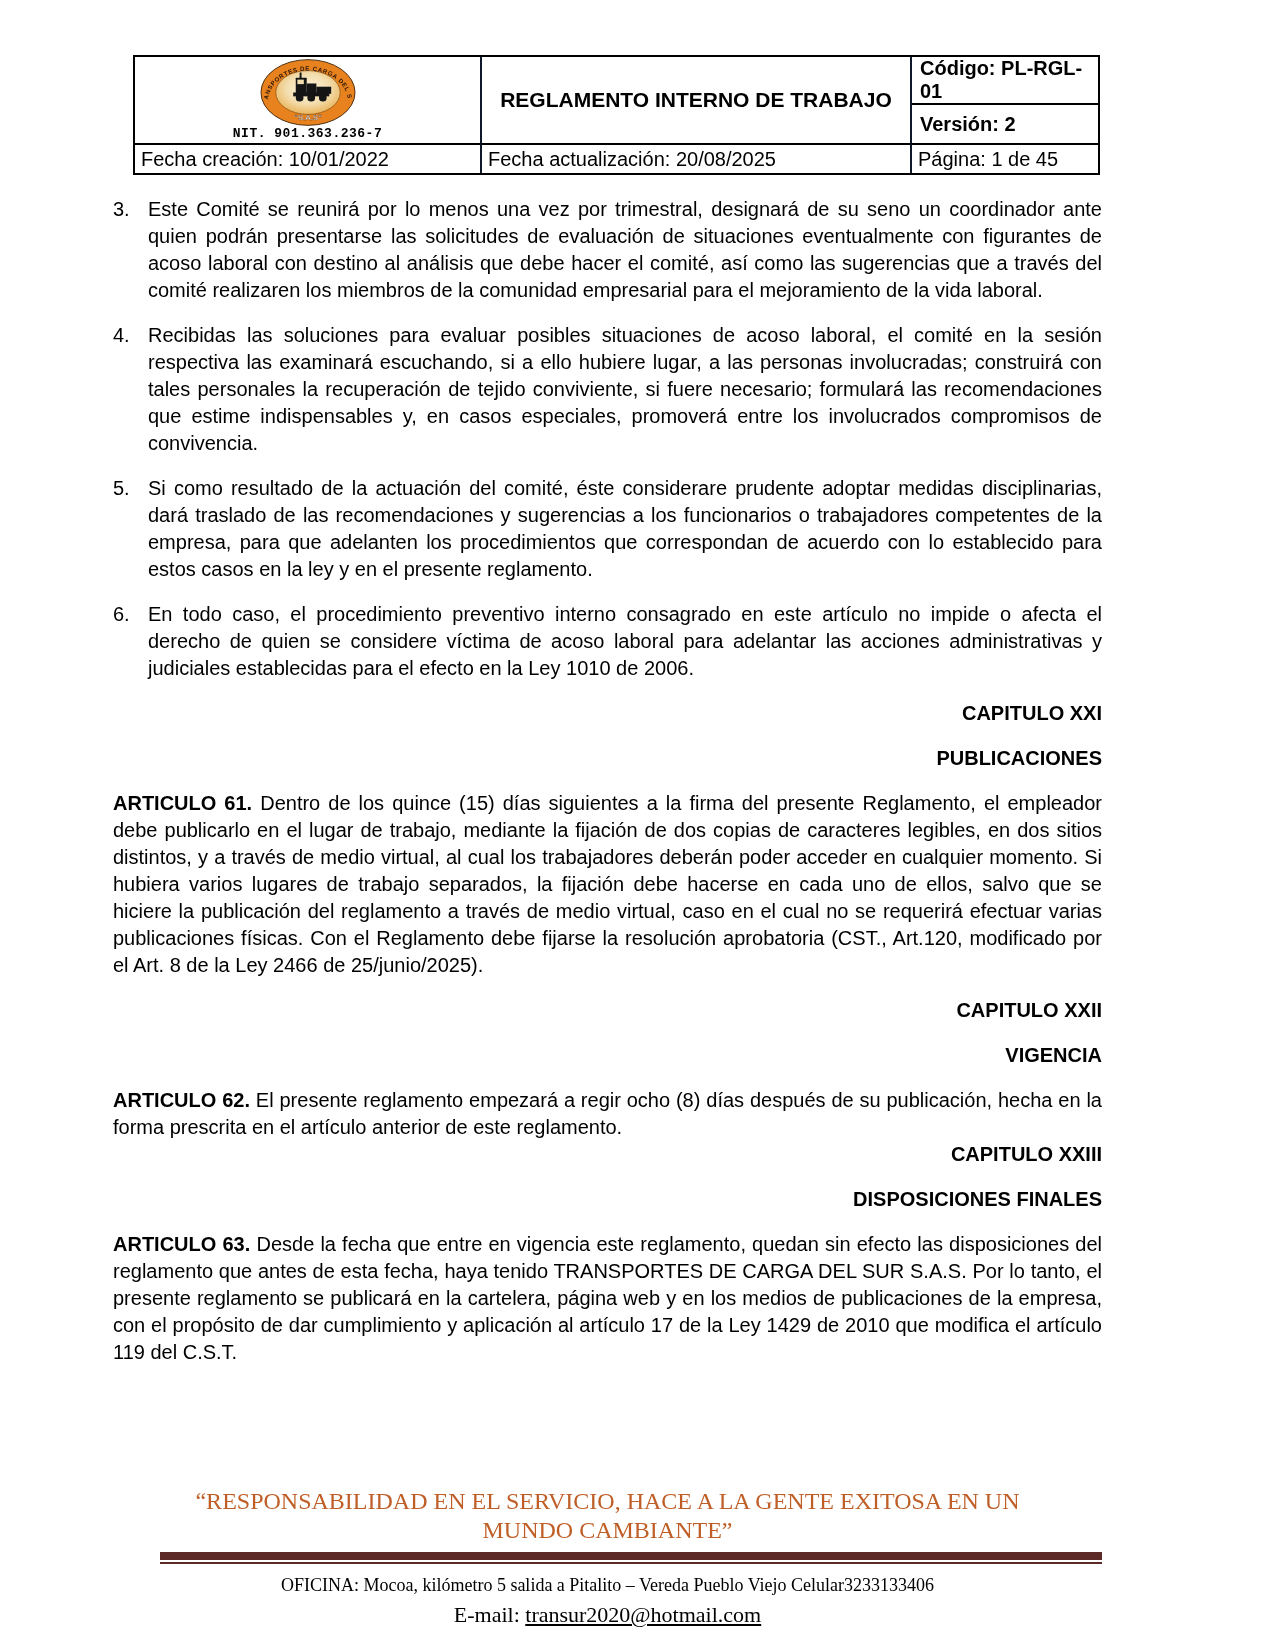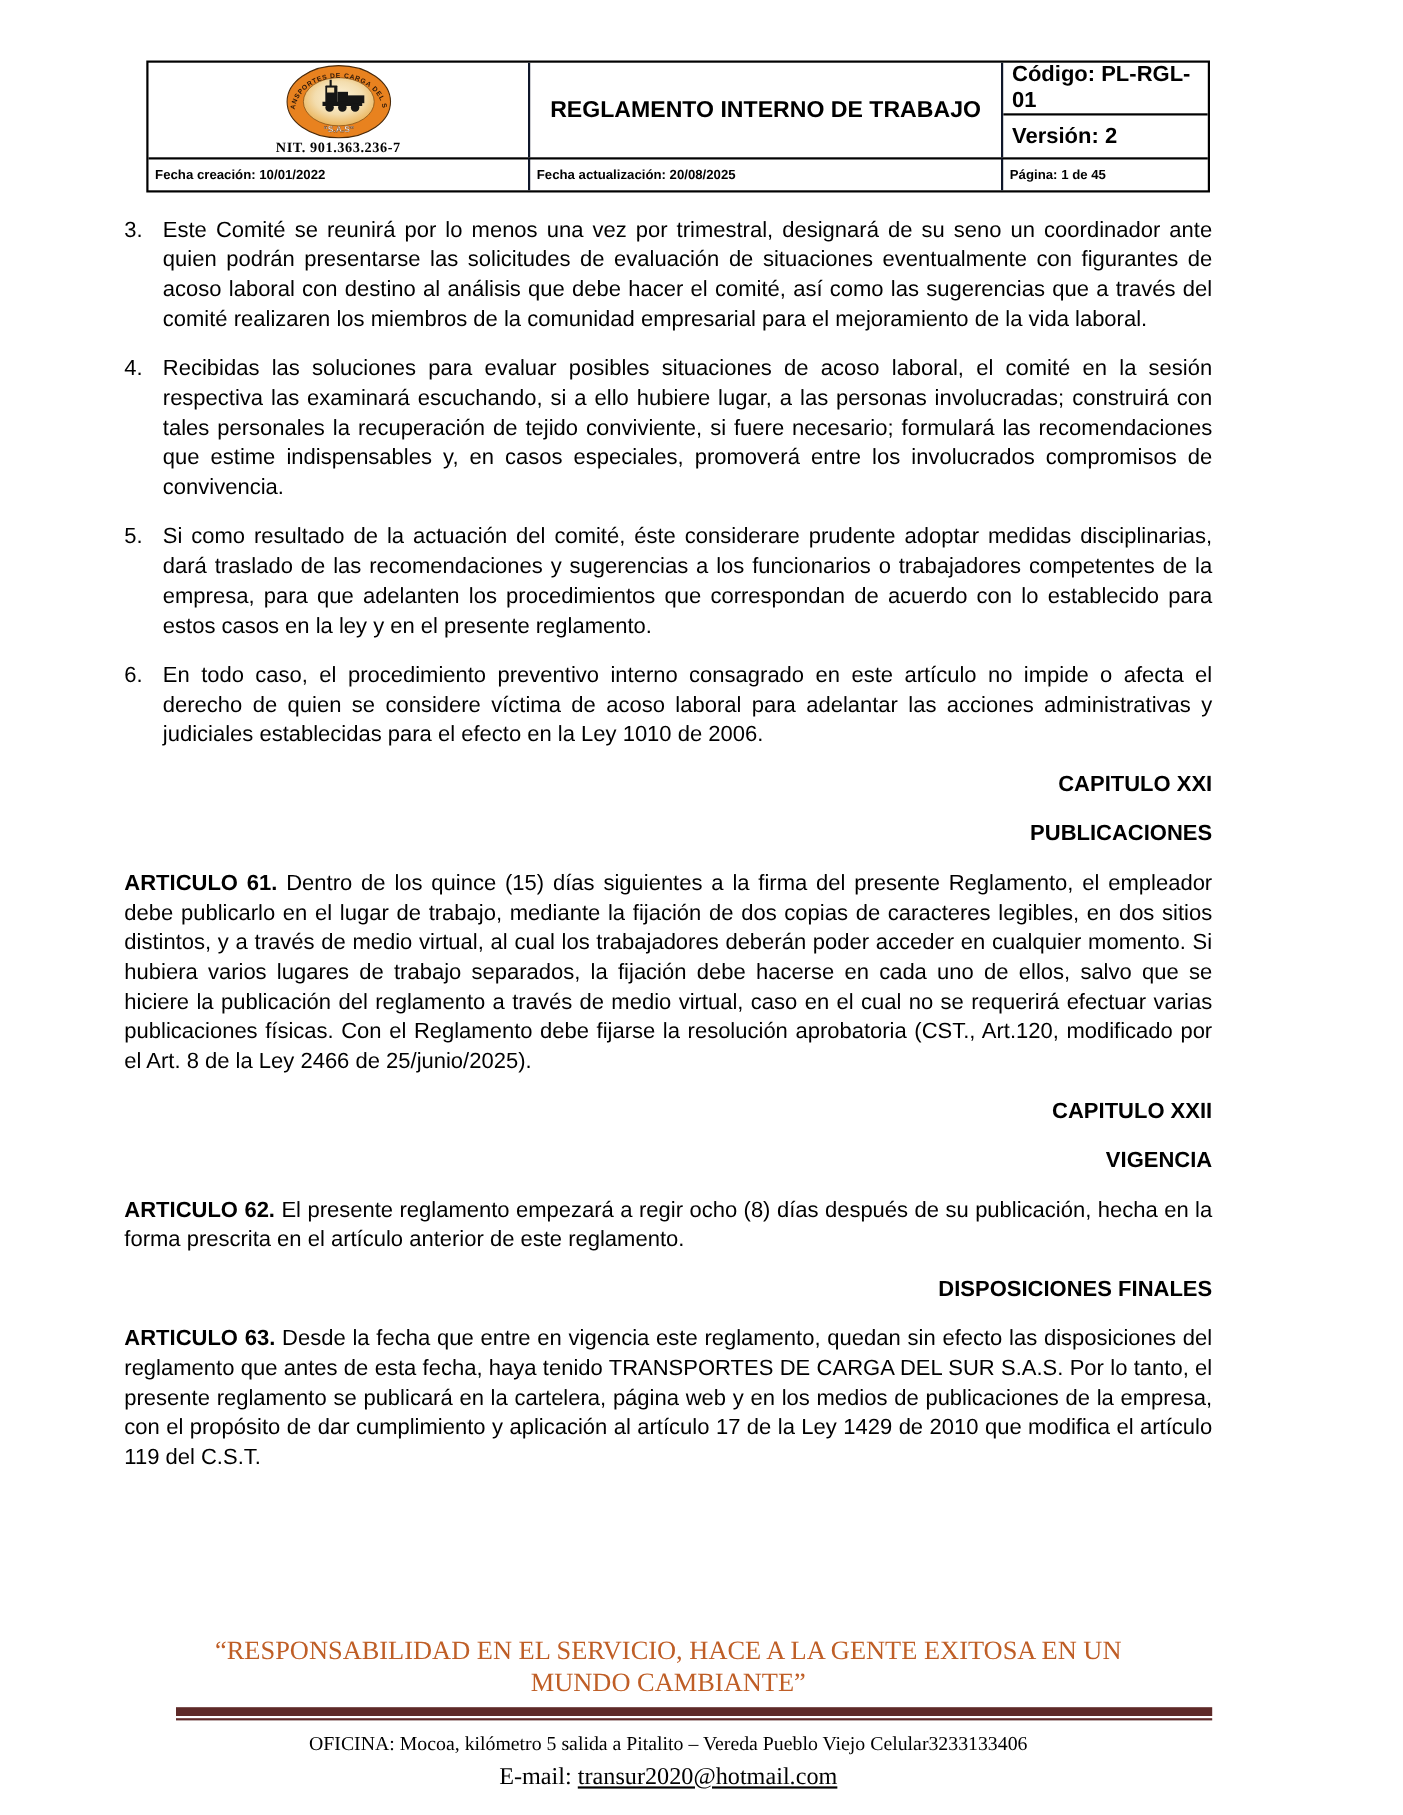--- a/index.html
+++ b/index.html
@@ -15,30 +15,30 @@
     border:2px solid #000; display:grid;
     grid-template-columns: 345px 430px 188px;
     grid-template-rows: 86px 30px;
     box-sizing:border-box;
   }
   .ht-cell { border-left:2px solid #0f172a; box-sizing:border-box; overflow:hidden; }
   .ht-cell.first { border-left:none; }
   .ht-row2 { border-top:2px solid #000; }
 
   .logo-cell { display:flex; flex-direction:column; align-items:center; justify-content:flex-end; padding-bottom:2px; }
-  .nit-text { font-family:Liberation Serif, serif; font-weight:bold; font-size:13px; letter-spacing:.5px; line-height:15px; }
+  .nit-text { font-family:Liberation Mono, monospace; font-weight:bold; font-size:13px; letter-spacing:.5px; line-height:15px; }
 
   .title-cell { display:flex; align-items:center; justify-content:center; text-align:center;
     font-weight:bold; font-size:21px; line-height:28px; padding:0 4px; }
 
   .meta-cell { display:flex; flex-direction:column; }
   .meta-sub { flex:1; display:flex; align-items:center; padding-left:8px; font-weight:bold; font-size:20px; }
   .meta-sub.top { border-bottom:2px solid #000; }
 
-  .date-cell { display:flex; align-items:center; padding-left:6px; font-weight:bold; font-size:12px; white-space:nowrap; }
+  .date-cell { display:flex; align-items:center; padding-left:6px; font-weight:normal; font-size:20px; white-space:nowrap; }
 
   
   .content { position:absolute; top:196px; left:113px; width:989px; font-size:20px; line-height:27px; }
   .list-item { display:flex; margin-bottom:18px; }
   .list-num { width:35px; flex-shrink:0; }
   .list-text { flex:1; text-align:justify; }
   .heading { text-align:right; font-weight:bold; margin:18px 0; }
   .heading.tight { margin-top:0; }
   .para { text-align:justify; margin:0 0 18px 0; }
   .para.no-gap { margin-bottom:0; }
@@ -136,20 +136,21 @@
     </p>
 
     <div class="heading">CAPITULO XXII</div>
     <div class="heading">VIGENCIA</div>
 
     <p class="para no-gap">
       <span class="lead">ARTICULO 62.</span>
       <span>El presente reglamento empezará a regir ocho (8) días después de su publicación, hecha en la forma prescrita en el artículo anterior de este reglamento.</span>
     </p>
 
+    <div class="heading tight">CAPITULO XXIII</div>
     <div class="heading">DISPOSICIONES FINALES</div>
 
     <p class="para">
       <span class="lead">ARTICULO 63.</span>
       <span>Desde la fecha que entre en vigencia este reglamento, quedan sin efecto las disposiciones del reglamento que antes de esta fecha, haya tenido TRANSPORTES DE CARGA DEL SUR S.A.S. Por lo tanto, el presente reglamento se publicará en la cartelera, página web y en los medios de publicaciones de la empresa, con el propósito de dar cumplimiento y aplicación al artículo 17 de la Ley 1429 de 2010 que modifica el artículo 119 del C.S.T.</span>
     </p>
   </div>
 
   <div class="footer">
     <div class="slogan">“RESPONSABILIDAD EN EL SERVICIO, HACE A LA GENTE EXITOSA EN UN MUNDO CAMBIANTE”</div>

